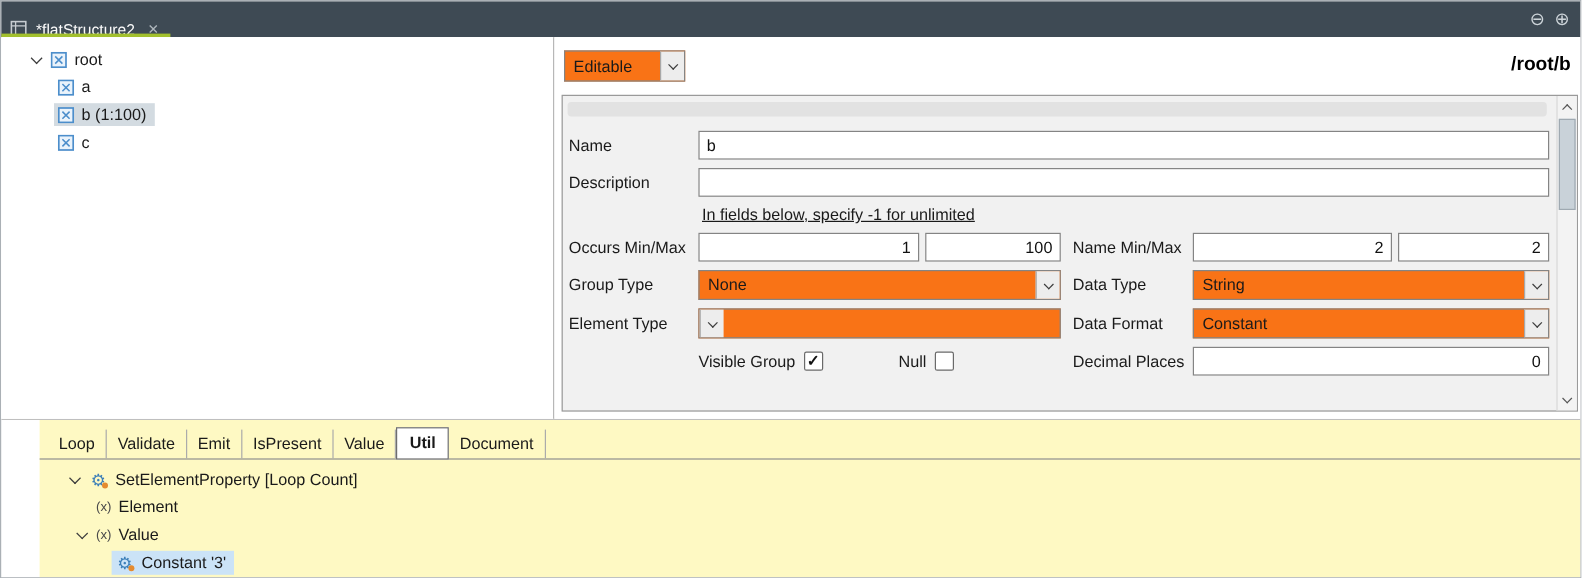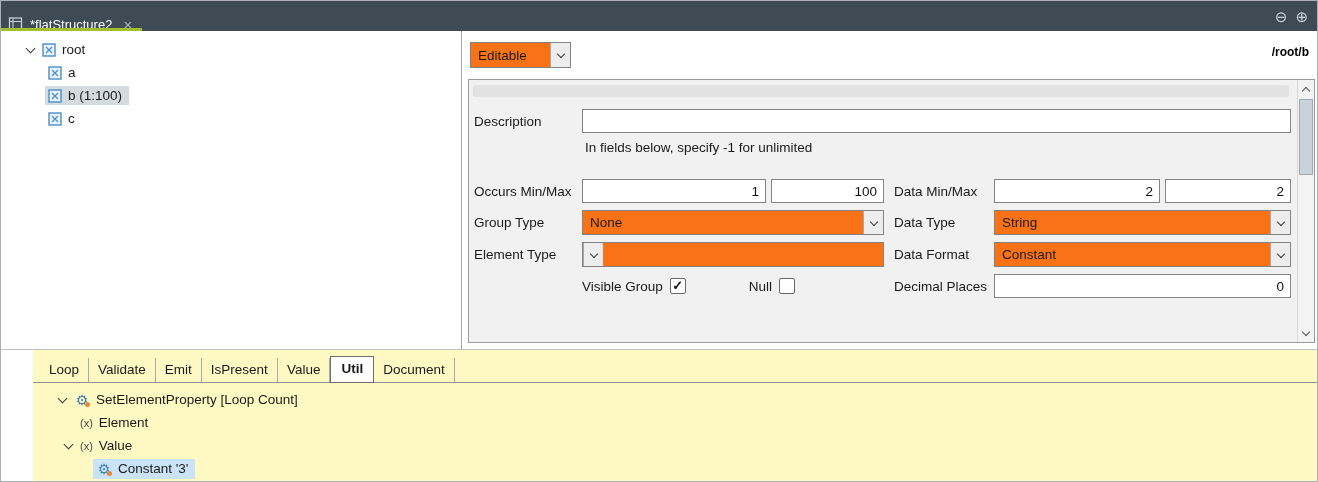--- a/index.html
+++ b/index.html
@@ -80,21 +80,21 @@
   .combo-val { flex: 1; padding: 0 7px; white-space: nowrap; overflow: hidden; }
   .combo-btn {
     width: 20px; align-self: stretch;
     background: #ededed; border-left: 1px solid #a8a8a8;
     display: flex; align-items: center; justify-content: center;
   }
   .combo-btn .chev { width: 6px; height: 6px; border-width: 1.3px; margin-top: -2px; }
   .combo.mode { position: absolute; left: 8px; top: 11px; width: 101px; height: 26px; }
   .path {
     position: absolute; right: 8px; top: 14px;
-    font-weight: bold; font-size: 12px; color: #000;
+    font-weight: bold; font-size: 16px; color: #000;
   }
   .viewport {
     position: absolute; left: 6px; right: 2px; top: 48px; bottom: 6px;
     border: 1px solid #9a9a9a;
     background: #f1f1f1;
   }
   .form-area {
     position: absolute; left: 0; top: 0; bottom: 0; right: 17px;
     padding: 4px 6px 0 2px;
     overflow: hidden;
@@ -104,21 +104,21 @@
   .flabel { width: 111px; min-width: 111px; padding-left: 3px; }
   .tin {
     height: 24px; border: 1px solid #848484; background: #fff;
     font: inherit; color: #111; padding: 0 6px; width: 100%;
   }
   .tin.num { text-align: right; }
   .grow { flex: 1; }
   .half-l { width: 302px; min-width: 302px; display: flex; gap: 5px; }
   .rlabel { width: 100px; min-width: 100px; margin-left: 10px; }
   .half-r { flex: 1; display: flex; gap: 5px; }
-  .hint { margin: 0 0 24px 114px; }
+  .hint { margin: 0 0 8px 114px; text-decoration: underline; }
   .w184 { width: 184px; min-width: 184px; }
   .w166 { width: 166px; min-width: 166px; }
   .cb-group { display: flex; align-items: center; gap: 7px; }
   .cb-null { margin-left: 58px; }
   .checkbox {
     width: 16px; height: 16px;
     border: 1px solid #6a6a6a; border-radius: 2px; background: #fff;
     display: flex; align-items: center; justify-content: center;
   }
   .checkbox .checkmark { display: none; font-size: 13px; font-weight: bold; color: #111; margin-top: -1px; }
@@ -256,35 +256,39 @@
             <i class="chev"></i>
           </span>
       </div>
       <div class="path">/root/b</div>
 
       <div class="viewport">
         <div class="form-area">
 
           <div class="hstrip"></div>
 
+          <div class="frow">
+            <span class="flabel">Name</span>
+            <input class="tin grow" type="text" value="b" style="">
+          </div>
 
           <div class="frow">
             <span class="flabel">Description</span>
             <input class="tin grow" type="text" value="" style="">
           </div>
 
           <div class="hint">In fields below, specify -1 for unlimited</div>
 
           <div class="frow">
             <span class="flabel">Occurs Min/Max</span>
             <span class="half-l">
               <input class="tin num w184" type="text" value="1" style="">
               <input class="tin num grow" type="text" value="100" style="">
             </span>
-            <span class="rlabel">Data Min/Max</span>
+            <span class="rlabel">Name Min/Max</span>
             <span class="half-r">
               <input class="tin num w166" type="text" value="2" style="">
               <input class="tin num grow" type="text" value="2" style="">
             </span>
           </div>
 
           <div class="frow">
             <span class="flabel">Group Type</span>
             <span class="half-l">
               <div class="combo grow">

